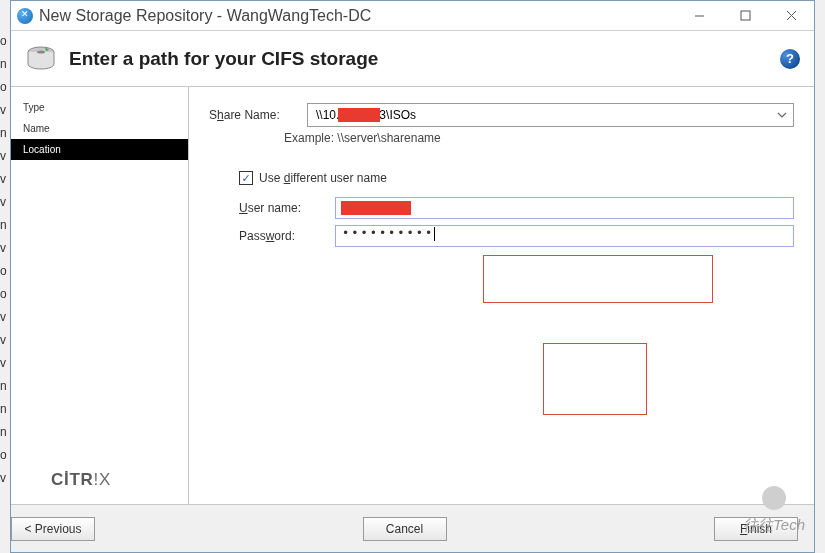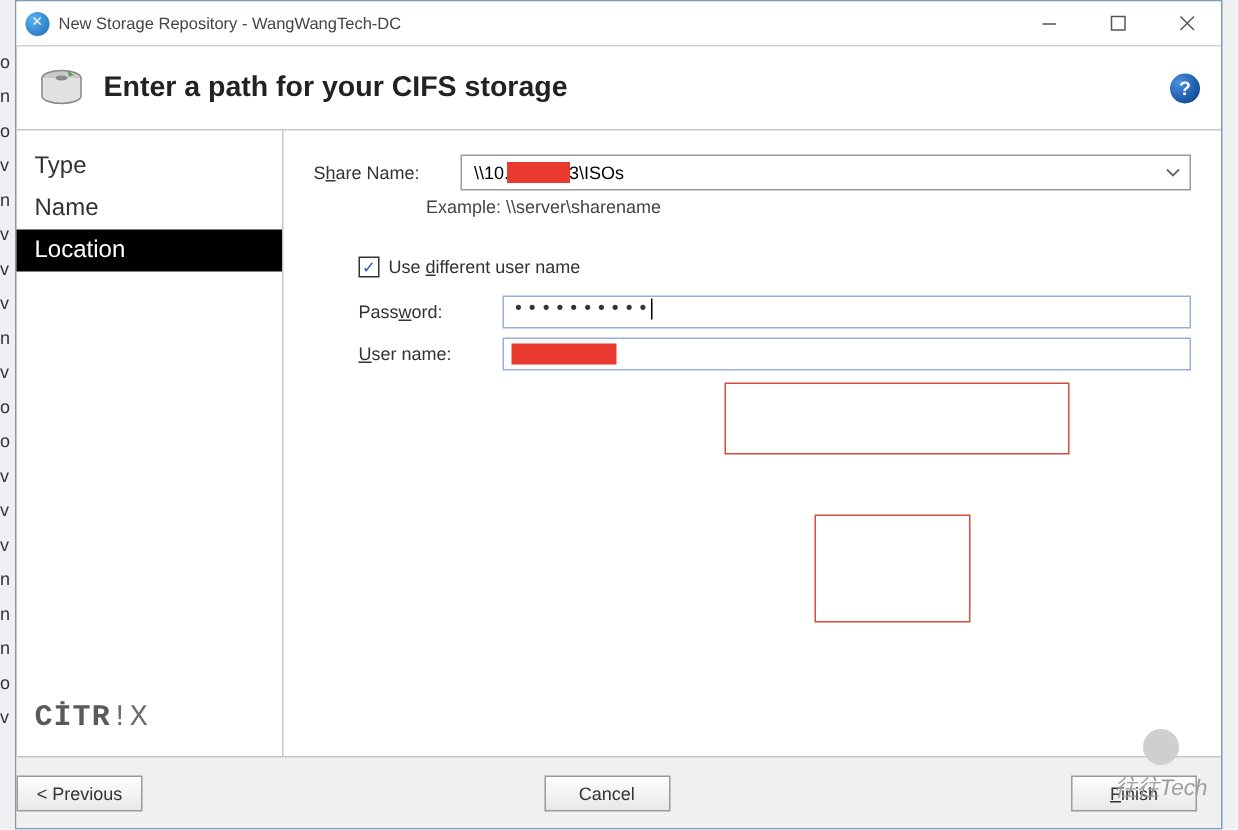--- a/index.html
+++ b/index.html
@@ -41,21 +41,21 @@
     width: 16px; height: 16px;
     border-radius: 50%;
     background: radial-gradient(circle at 30% 30%, #5bb0ee, #1a6db8);
     position: relative;
     margin-right: 6px;
   }
   .title-icon::after {
     content: "✕"; color: #fff; font-size: 9px;
     position: absolute; left: 4px; top: 1px;
   }
-  .title-text { color: #444; font-size: 11px; }
+  .title-text { color: #444; font-size: 16px; }
   .title-buttons {
     margin-left: auto;
     display: flex;
   }
   .tbtn {
     width: 46px; height: 28px;
     display: flex; align-items: center; justify-content: center;
     color: #555;
   }
   .tbtn svg { stroke: #555; }
@@ -88,33 +88,34 @@
   .sidebar {
     width: 178px;
     border-right: 1px solid #c7c7c7;
     padding-top: 10px;
     display: flex;
     flex-direction: column;
   }
   .step {
     padding: 5px 12px;
     color: #333;
-    font-size: 16px;
+    font-size: 10px;
   }
   .step.active {
     background: #000000;
     color: #fff;
   }
   .brand {
     margin-top: auto;
     padding: 0 12px 14px 12px;
     color: #6d6d6d;
-    font-family: Liberation Mono, monospace;
-    font-size: 20px;
+    font-family: Liberation Sans, sans-serif;
+    font-size: 17px;
     letter-spacing: 0.7px;
+    margin-left: 28px;
   }
   .brand b { font-weight: 800; color: #5a5a5a; }
   .content {
     flex: 1;
     padding: 16px 20px 10px 20px;
     color: #333;
     font-size: 12px;
     position: relative;
   }
   .intro { line-height: 1.45; margin-bottom: 28px; }
@@ -264,30 +265,30 @@
       </div>
       <div class="example">Example: \\server\sharename</div>
       <div class="hi-share"></div>
 
       <div class="cred-block">
         <div class="chk-row">
           <div class="chk">✓</div>
           <div><span>Use </span><span class="und">d</span><span>ifferent user name</span></div>
         </div>
         <div class="cred-row">
-          <div class="cred-lbl"><span>Pass</span><span class="und">w</span><span>ord:</span></div>
-          <div class="tinput pwd"><span>••••••••••</span><span style="border-left:1px solid #000;height:14px;display:inline-block;vertical-align:middle"></span></div>
-        </div>
-        <div class="cred-row">
           <div class="cred-lbl"><span class="und">U</span><span>ser name:</span></div>
           <div class="tinput">
             <span> </span>
             <div class="redact2"></div>
           </div>
         </div>
+        <div class="cred-row">
+          <div class="cred-lbl"><span>Pass</span><span class="und">w</span><span>ord:</span></div>
+          <div class="tinput pwd"><span>••••••••••</span><span style="border-left:1px solid #000;height:14px;display:inline-block;vertical-align:middle"></span></div>
+        </div>
       </div>
       <div class="hi-cred"></div>
     </div>
   </div>
 
   <div class="footer">
     <button class="btn">&lt; Previous</button>
     <button class="btn">Cancel</button>
     <button class="btn"><span class="und">F</span><span>inish</span></button>
   </div>

